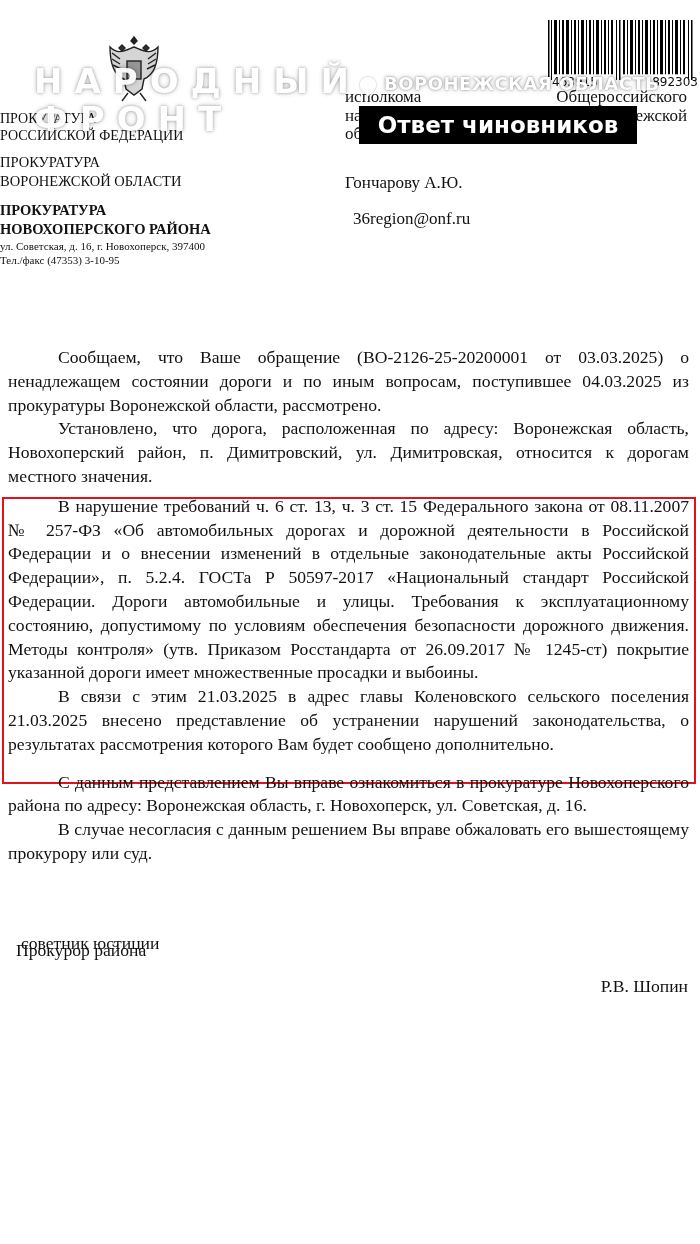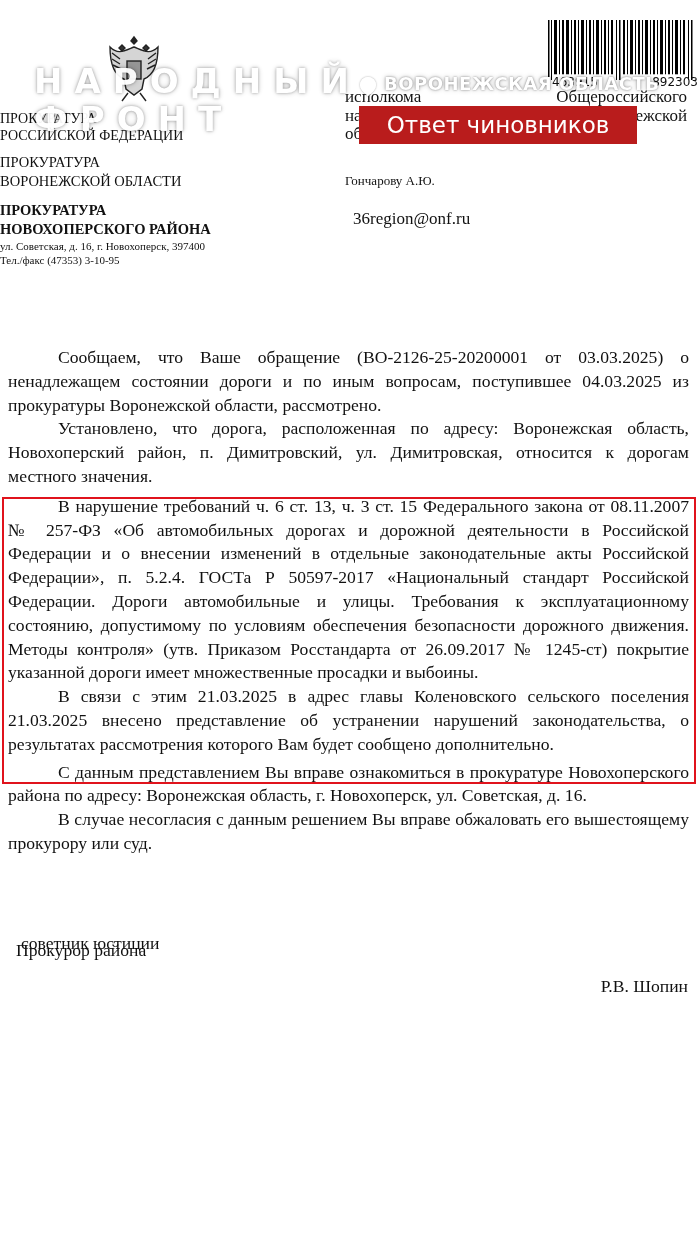--- a/index.html
+++ b/index.html
@@ -10,36 +10,36 @@
     .abs { position:absolute; }
     .emblem { position:absolute; left:104px; top:33px; width:60px; height:72px; }
     .hl-1 { position:absolute; left:0; width:310px; top:110px; font-size:14px; line-height:17px; }
     .hl-2 { position:absolute; left:0; width:310px; top:153px; font-size:14.5px; line-height:19px; }
     .hl-3 { position:absolute; left:0; width:310px; top:201px; font-size:14.5px; line-height:19px; font-weight:bold; }
     .hl-4 { position:absolute; left:0; width:310px; top:239px; font-size:11px; line-height:14px; }
 
     
     .addr { left:345px; top:88px; width:342px; font-size:17px; line-height:18.5px; }
     .addr .line { display:flex; justify-content:space-between; }
-    .recipient { left:345px; top:173px; font-size:13px; }
+    .recipient { left:345px; top:173px; font-size:17px; }
     .email { left:345px; top:209px; font-size:17px;margin-left:8px; }
 
     
     .barcode { left:548px; top:20px; width:150px; height:60px; }
     .barcode-digits { left:552px; top:75px; width:146px; font-family:"DejaVu Sans", sans-serif; font-size:12px; display:flex; justify-content:space-between; }
 
     
     .wm-front { left:34px; top:62px; font-family:"DejaVu Sans", sans-serif; font-weight:bold; color:#fff;
       font-size:34px; line-height:38px; letter-spacing:12px;
       text-shadow:0 0 3px rgba(0,0,0,.35), 0 0 6px rgba(0,0,0,.2); opacity:.95; }
     .wm-region { left:360px; top:73px; font-family:"DejaVu Sans", sans-serif; font-weight:bold; color:#fff;
       font-size:18px; letter-spacing:0.5px; text-shadow:0 0 2px rgba(0,0,0,.45), 0 0 5px rgba(0,0,0,.25); white-space:nowrap; }
     .wm-region .pin { display:inline-block; width:12px; height:12px; border:2px solid #fff; border-radius:50% 50% 50% 0; transform:rotate(-45deg); margin-right:8px; box-shadow:0 0 2px rgba(0,0,0,.4); vertical-align:middle; }
-    .tag { left:359px; top:106px; width:278px; height:38px; background:#b91c1c; color:#fff;
-      font-family:"DejaVu Sans", sans-serif; font-weight:normal; font-size:23px; line-height:38px; text-align:center; }
+    .tag { left:359px; top:106px; width:278px; height:38px; background:#000000; color:#fff;
+      font-family:"DejaVu Sans", sans-serif; font-weight:bold; font-size:23px; line-height:38px; text-align:center; }
 
     
     .body { left:8px; top:346px; width:681px; font-size:17.6px; line-height:23.8px; }
     .body p { margin:0; text-align:justify; text-indent:50px; }
     .highlight { position:absolute; left:2px; top:497px; width:690px; height:283px; border:2.5px solid #e0131c; }
 
     .sig-1 { left:8px; top:940px; font-size:17.6px;margin-left:8px; }
     .sig-2 { left:8px; top:933px; font-size:17.6px;margin-left:13px; }
     .sig-3 { right:12px; top:976px; font-size:17.6px; }
   </style>
@@ -147,19 +147,19 @@
 </div>
 <div class="abs tag">Ответ чиновников</div>
 
 <div class="highlight"></div>
 
 <div class="abs body">
   <p>Сообщаем, что Ваше обращение (ВО-2126-25-20200001 от 03.03.2025) о ненадлежащем состоянии дороги и по иным вопросам, поступившее 04.03.2025 из прокуратуры Воронежской области, рассмотрено.</p>
   <p>Установлено, что дорога, расположенная по адресу: Воронежская область, Новохоперский район, п. Димитровский, ул. Димитровская, относится к дорогам местного значения.</p>
   <p style="margin-top:6px;">В нарушение требований ч. 6 ст. 13, ч. 3 ст. 15 Федерального закона от 08.11.2007 № 257-ФЗ «Об автомобильных дорогах и дорожной деятельности в Российской Федерации и о внесении изменений в отдельные законодательные акты Российской Федерации», п. 5.2.4. ГОСТа Р 50597-2017 «Национальный стандарт Российской Федерации. Дороги автомобильные и улицы. Требования к эксплуатационному состоянию, допустимому по условиям обеспечения безопасности дорожного движения. Методы контроля» (утв. Приказом Росстандарта от 26.09.2017 № 1245-ст) покрытие указанной дороги имеет множественные просадки и выбоины.</p>
   <p>В связи с этим 21.03.2025 в адрес главы Коленовского сельского поселения 21.03.2025 внесено представление об устранении нарушений законодательства, о результатах рассмотрения которого Вам будет сообщено дополнительно.</p>
-  <p style="margin-top:4px;">С данным представлением Вы вправе ознакомиться в прокуратуре Новохоперского района по адресу: Воронежская область, г. Новохоперск, ул. Советская, д. 16.</p>
+  <p style="margin-top:14px;">С данным представлением Вы вправе ознакомиться в прокуратуре Новохоперского района по адресу: Воронежская область, г. Новохоперск, ул. Советская, д. 16.</p>
   <p>В случае несогласия с данным решением Вы вправе обжаловать его вышестоящему прокурору или суд.</p>
 </div>
 
 <div class="abs sig-1">Прокурор района</div>
 <div class="abs sig-2">советник юстиции</div>
 <div class="abs sig-3">Р.В. Шопин</div>
 
 </body></html>

